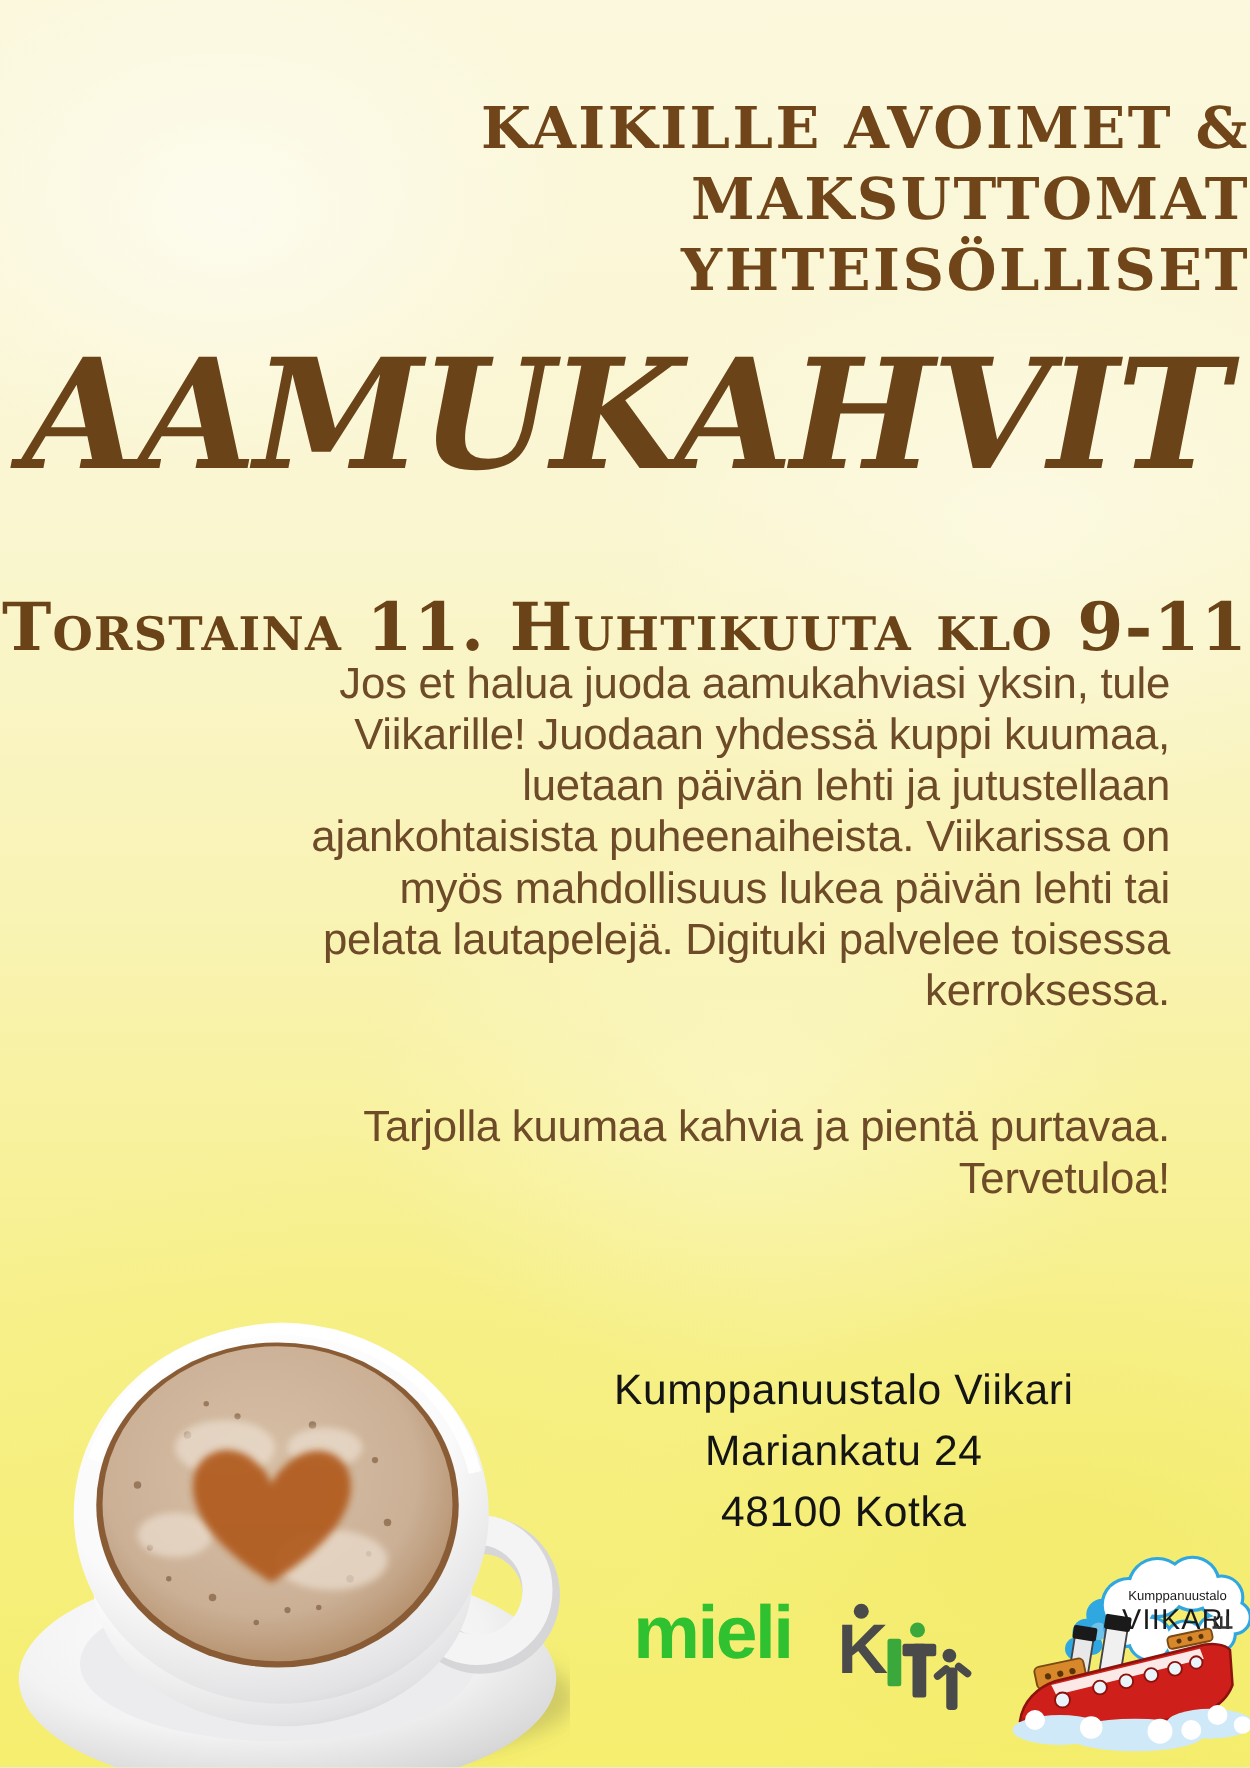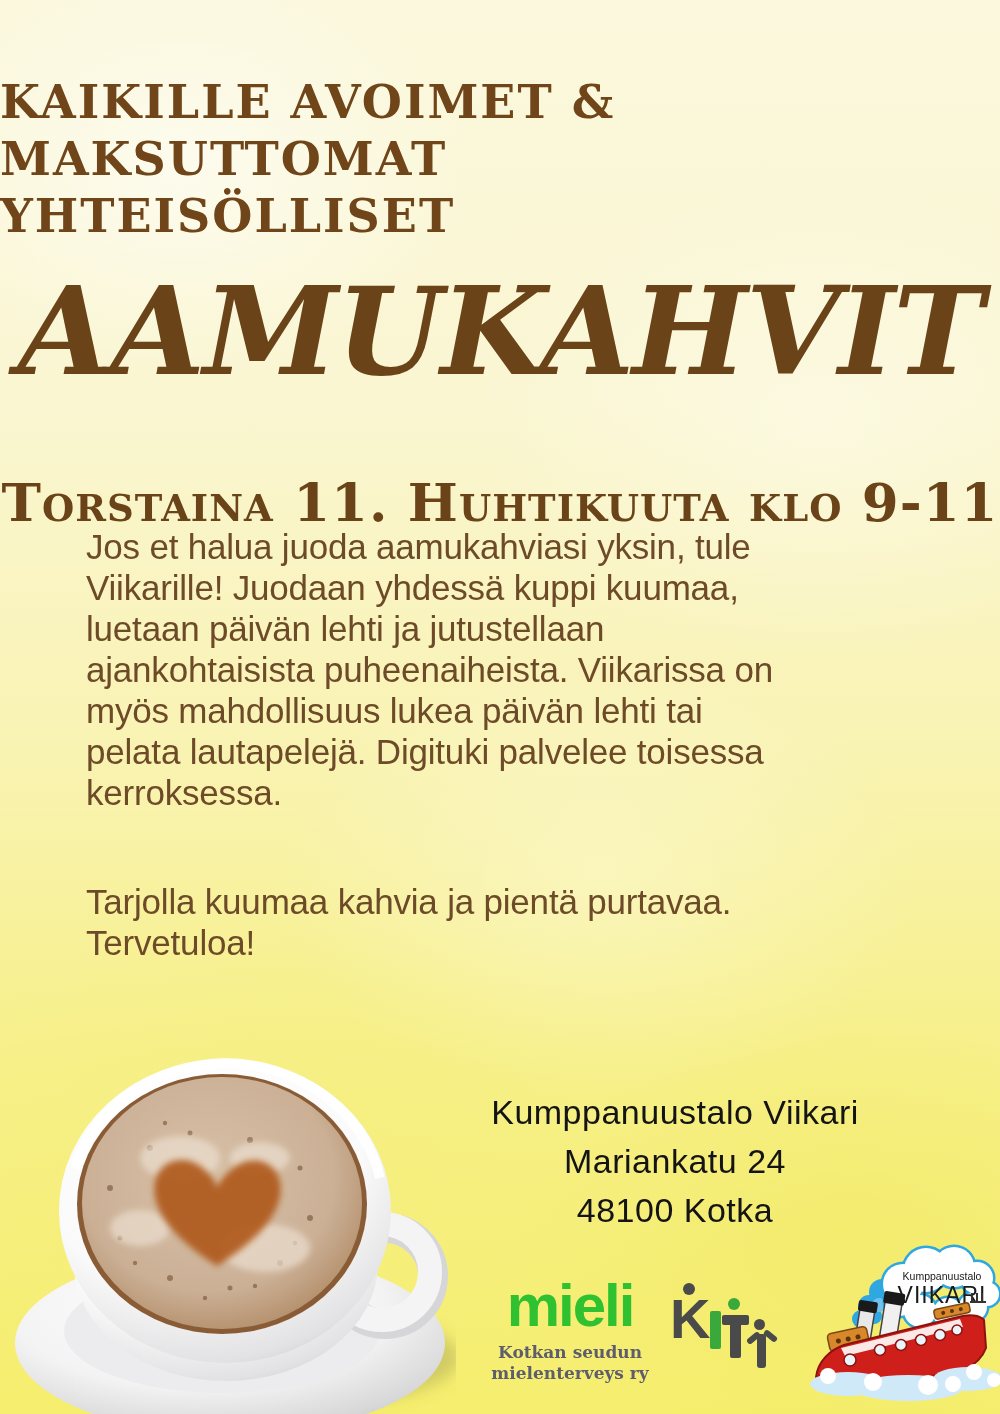--- a/index.html
+++ b/index.html
@@ -12,41 +12,41 @@
   .poster::before{
     content:"";position:absolute;inset:0;pointer-events:none;
     background:
       radial-gradient(420px 300px at 18% 12%, rgba(255,255,255,.55), rgba(255,255,255,0) 70%),
       radial-gradient(500px 340px at 82% 30%, rgba(255,255,255,.35), rgba(255,255,255,0) 70%),
       radial-gradient(460px 320px at 60% 62%, rgba(255,255,250,.30), rgba(255,255,255,0) 70%),
       radial-gradient(520px 360px at 30% 82%, rgba(244,238,120,.45), rgba(244,238,120,0) 72%),
       radial-gradient(480px 330px at 85% 88%, rgba(240,232,95,.50), rgba(240,232,95,0) 70%);
   }
   .kicker{
-    position:absolute;top:74px;left:0;right:0;text-align:left;
+    position:absolute;top:74px;left:0;right:0;text-align:right;
     font-family:"DejaVu Serif",serif;font-weight:700;
     font-size:46px;line-height:57px;letter-spacing:2px;
     color:#6f4519;white-space:pre-line;
   }
   .title{
     position:absolute;top:258px;left:0;right:0;margin:0;text-align:center;
     font-family:"DejaVu Serif",serif;font-weight:700;
     font-size:122px;line-height:1.2;letter-spacing:-2px;color:#6b4318;font-style:italic;
   }
   .dateline{
     position:absolute;top:424px;left:0;right:0;text-align:center;
     font-family:"DejaVu Serif",serif;font-weight:700;font-variant:small-caps;
     font-size:53px;line-height:1.3;letter-spacing:1px;color:#6b4318;margin-top:44px;
   }
   .body-copy{
     position:absolute;top:526px;left:86px;width:850px;
     font-size:35px;line-height:41px;letter-spacing:-0.2px;
     color:#6d4a28;
   }
-  .body-copy p{margin:0 0 27px 0;white-space:pre-line;}
+  .body-copy p{margin:0 0 27px 16px;white-space:pre-line;text-align:right;}
   .body-copy p.gap{margin-top:68px;}
   .address{
     position:absolute;top:1088px;left:400px;width:550px;text-align:center;
     font-size:34px;line-height:49px;letter-spacing:.5px;color:#141414;
   }
   
   .cup-photo{position:absolute;left:0;top:1048px;width:456px;height:366px;}
   
   .mieli{position:absolute;left:478px;top:1276px;width:184px;text-align:center;}
   .mieli .word{
@@ -174,22 +174,20 @@
   </svg>
 
   <div class="address">
     <div>Kumppanuustalo Viikari</div>
     <div>Mariankatu 24</div>
     <div>48100 Kotka</div>
   </div>
 
   <div class="mieli">
     <div class="word">mieli</div>
-    <div class="sub">Kotkan seudun
-mielenterveys ry</div>
   </div>
 
   <div class="kiti" aria-hidden="true">
     <div class="k-dot dark"></div>
     <div class="k-letter">K</div>
     <div class="i-bar green"></div>
     <div class="t-dot green"></div>
     <div class="t-hbar dark"></div>
     <div class="t-vbar dark"></div>
     <div class="p-head dark"></div>

